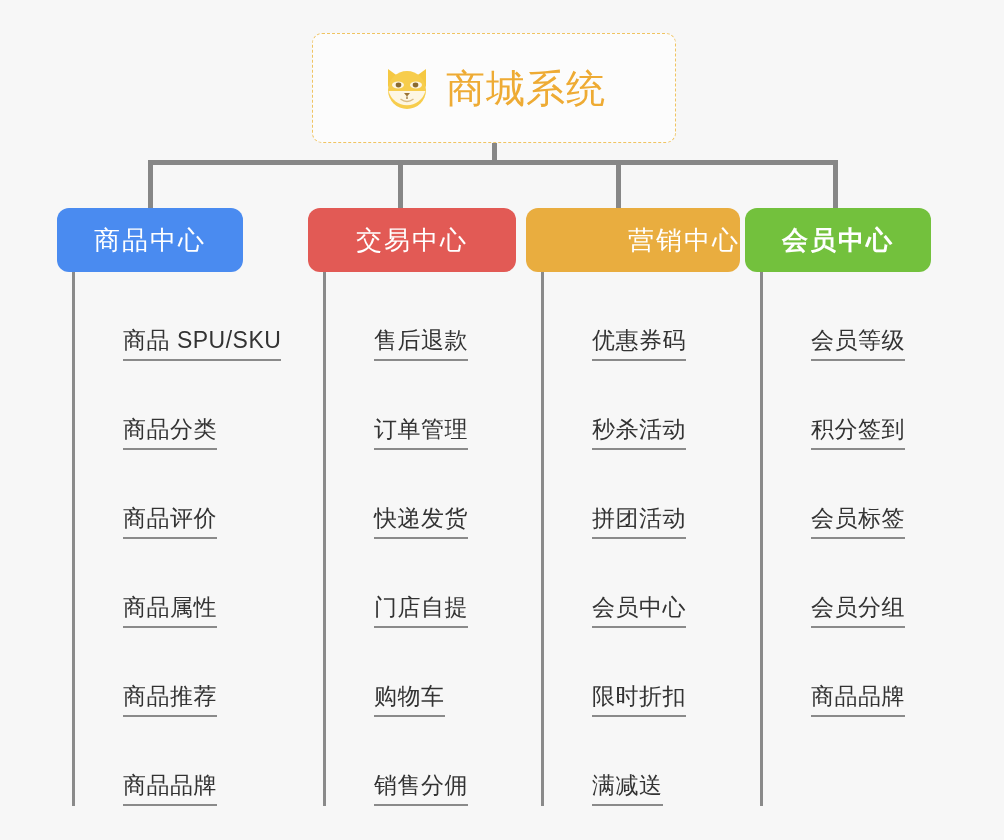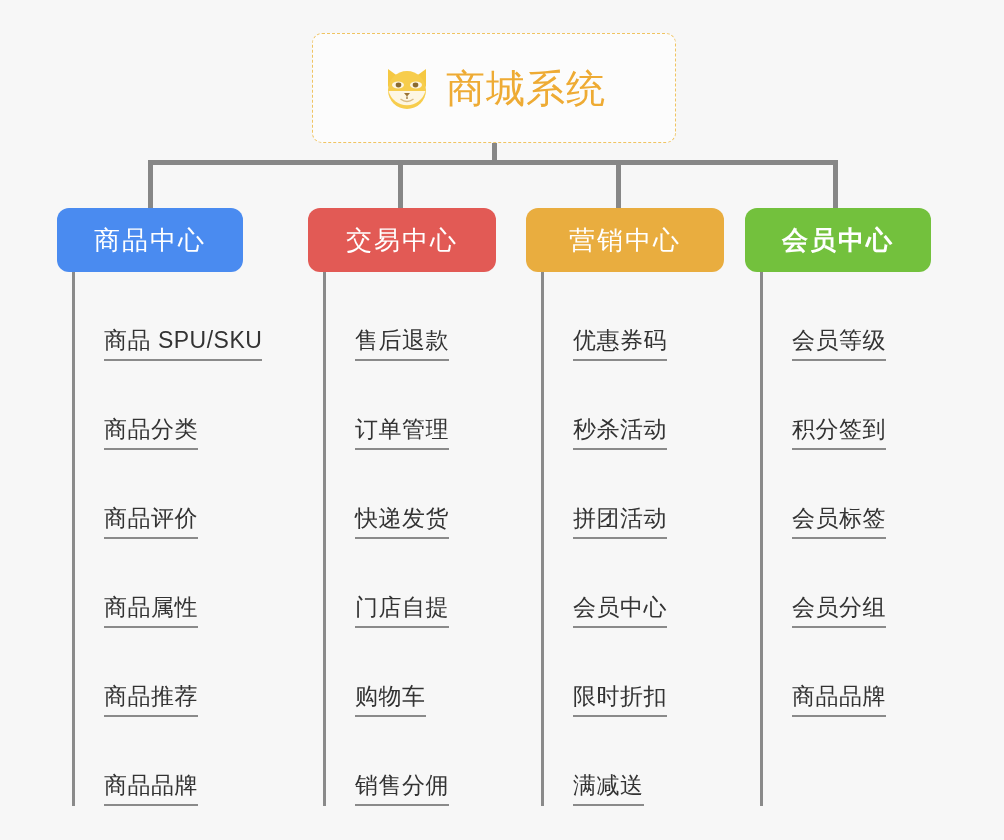--- a/index.html
+++ b/index.html
@@ -109,21 +109,21 @@
   }
   .leaf {
     position: relative;
     height: 89px;
     box-sizing: border-box;
     display: flex;
     align-items: flex-end;
   }
   .leaf-label {
     display: inline-block;
-    margin-left: 32px;
+    margin-left: 51px;
     padding-bottom: 6px;
     border-bottom: 2px solid #8a8a8a;
     font-size: 23px;
     color: #333333;
     line-height: 1.1;
     white-space: nowrap;
     letter-spacing: 0.5px;
   }
 </style>
 </head>
@@ -160,24 +160,24 @@
   <div class="conn bus-h" style="background: rgb(135, 135, 135);"></div>
 
   <div class="cat-drop" style="left: 148px; background: rgb(135, 135, 135);"></div>
   <div class="cat-drop" style="left: 398px; background: rgb(135, 135, 135);"></div>
   <div class="cat-drop" style="left: 616px; background: rgb(135, 135, 135);"></div>
   <div class="cat-drop" style="left: 833px; background: rgb(135, 135, 135);"></div>
 
   <div class="cat-box" style="left: 57px; width: 186px; background: rgb(74, 139, 240);">
     <span class="cat-label">商品中心</span>
   </div>
-  <div class="cat-box" style="left: 308px; width: 188px; background: rgb(226, 90, 85);">
+  <div class="cat-box" style="left: 308px; width: 208px; background: rgb(226, 90, 85);">
     <span class="cat-label">交易中心</span>
   </div>
-  <div class="cat-box" style="left: 526px; width: 198px; background: rgb(233, 173, 63);">
+  <div class="cat-box" style="left: 526px; width: 214px; background: rgb(233, 173, 63); justify-content: flex-end;">
     <span class="cat-label">营销中心</span>
   </div>
   <div class="cat-box" style="left: 745px; width: 186px; background: rgb(115, 193, 61); font-weight: bold;">
     <span class="cat-label">会员中心</span>
   </div>
 
   <div class="leaf-col" style="left:72px">
     <div class="trunk" style="height: 534px;"></div>
     <div class="leaf">
         <span class="leaf-label">商品 SPU/SKU</span>

